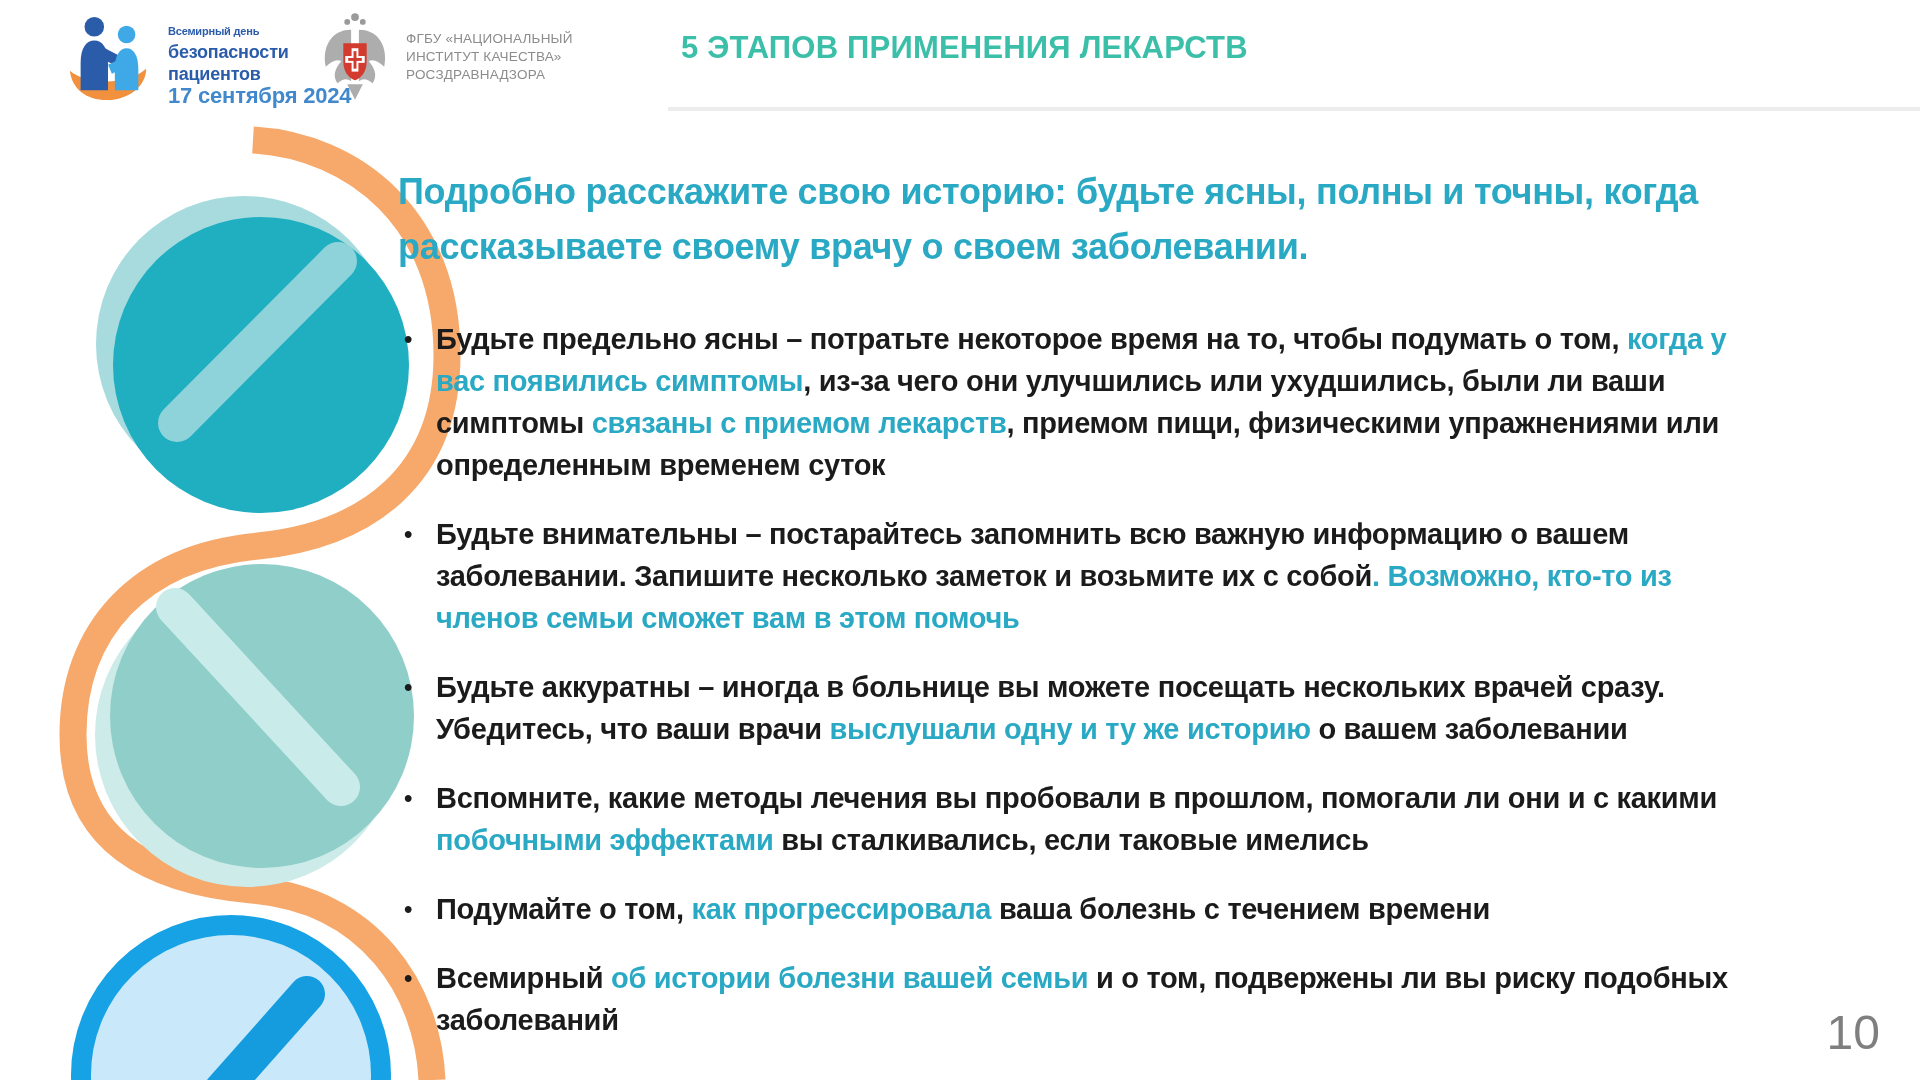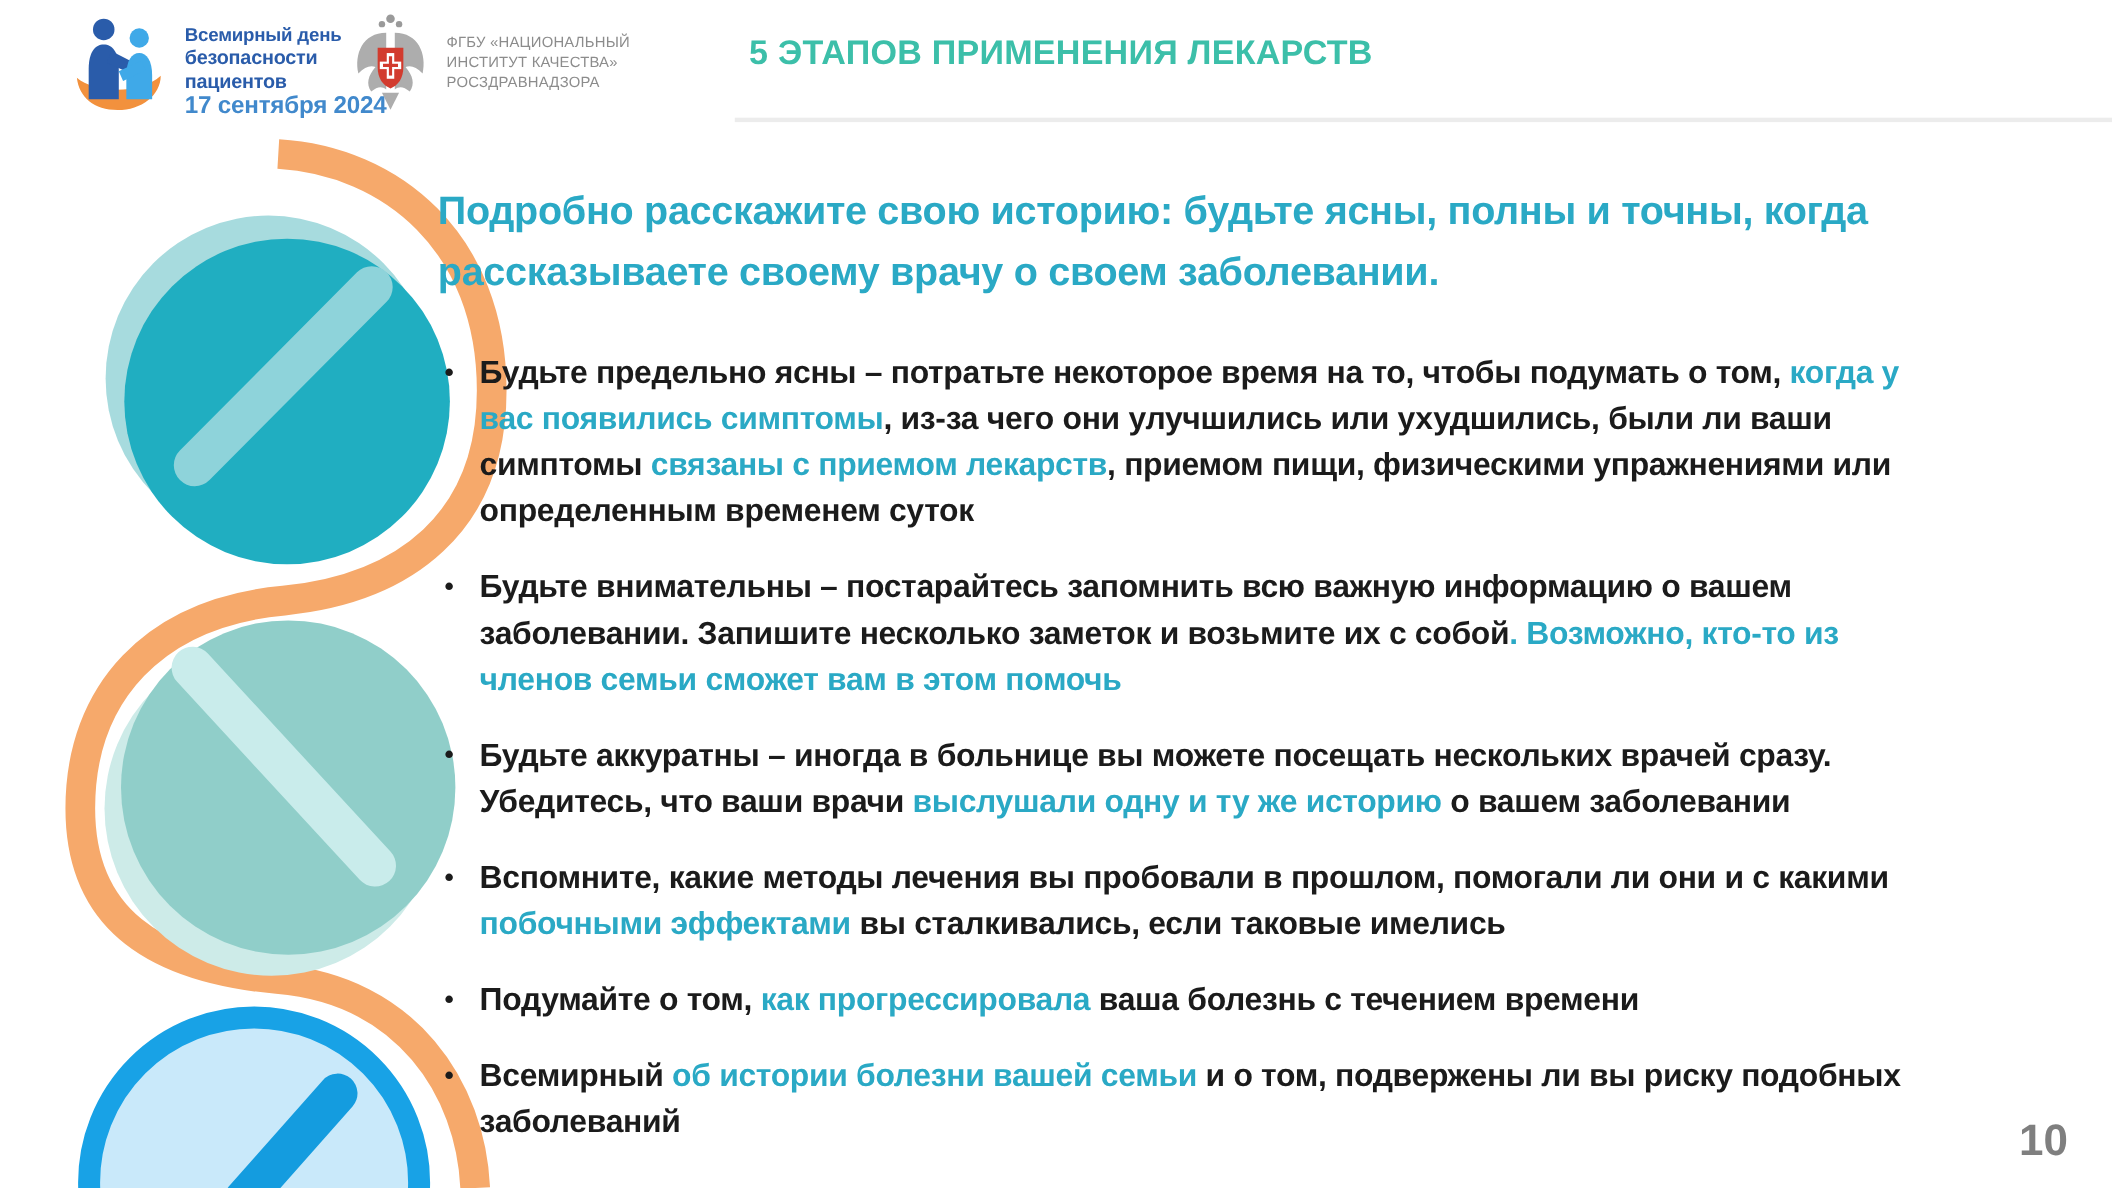--- a/index.html
+++ b/index.html
@@ -16,21 +16,21 @@
   }
   *{box-sizing:border-box;margin:0;padding:0;}
   html,body{background:#fff;}
   body{font-family:"Liberation Sans",sans-serif;}
   .slide{position:relative;width:1920px;height:1080px;background:#fff;overflow:hidden;}
 
   
   .logo-wpsd{position:absolute;left:64px;top:14px;display:flex;align-items:flex-start;}
   .logo-wpsd svg{width:88px;height:90px;}
   .logo-wpsd-text{margin-left:16px;margin-top:8px;color:var(--logo-blue);font-weight:700;letter-spacing:-0.2px;}
-  .logo-wpsd-text .l1{font-size:17px;line-height:19px;}
+  .logo-wpsd-text .l1{font-size:11px;line-height:19px;}
   .logo-wpsd-text .l2,.logo-wpsd-text .l3{font-size:18px;line-height:22px;}
   .logo-wpsd-text .date{font-size:22px;line-height:22px;color:var(--logo-date-blue);}
 
   .logo-inst{position:absolute;left:318px;top:10px;display:flex;align-items:center;}
   .logo-inst svg{width:74px;height:94px;}
   .logo-inst-text{margin-left:14px;color:var(--logo-gray);font-weight:400;font-size:13.5px;line-height:18px;letter-spacing:0.2px;}
 
   
   .slide-title{position:absolute;left:681px;top:30px;font-size:31px;font-weight:700;
     color:var(--teal-title);letter-spacing:0.2px;white-space:nowrap;text-align:right;}
@@ -43,21 +43,21 @@
   .content{position:absolute;left:398px;top:136px;width:1345px;}
   .heading{font-size:36px;line-height:55px;font-weight:700;color:var(--teal-heading);
     letter-spacing:-0.3px;margin-bottom:44px;margin-top:28px;}
   ul.bullets{list-style:none;}
   ul.bullets li{display:flex;margin-bottom:27px;color:var(--text-dark);
     font-size:29px;line-height:42px;font-weight:700;letter-spacing:-0.3px;}
   ul.bullets .marker{flex:0 0 38px;padding-left:6px;font-size:24px;}
   ul.bullets .hl{color:var(--teal-highlight);}
 
   
-  .page-number{position:absolute;right:40px;bottom:20px;font-size:40px;font-weight:700;color:var(--page-gray);}
+  .page-number{position:absolute;right:40px;bottom:20px;font-size:48px;font-weight:400;color:var(--page-gray);}
 </style>
 </head>
 <body>
 
 <div class="slide">
 
   <div class="pill-graphic">
     <svg viewBox="0 0 480 1080" width="480" height="1080" aria-hidden="true">
       <path d="M 253 140
                C 355 146, 447 220, 447 355

